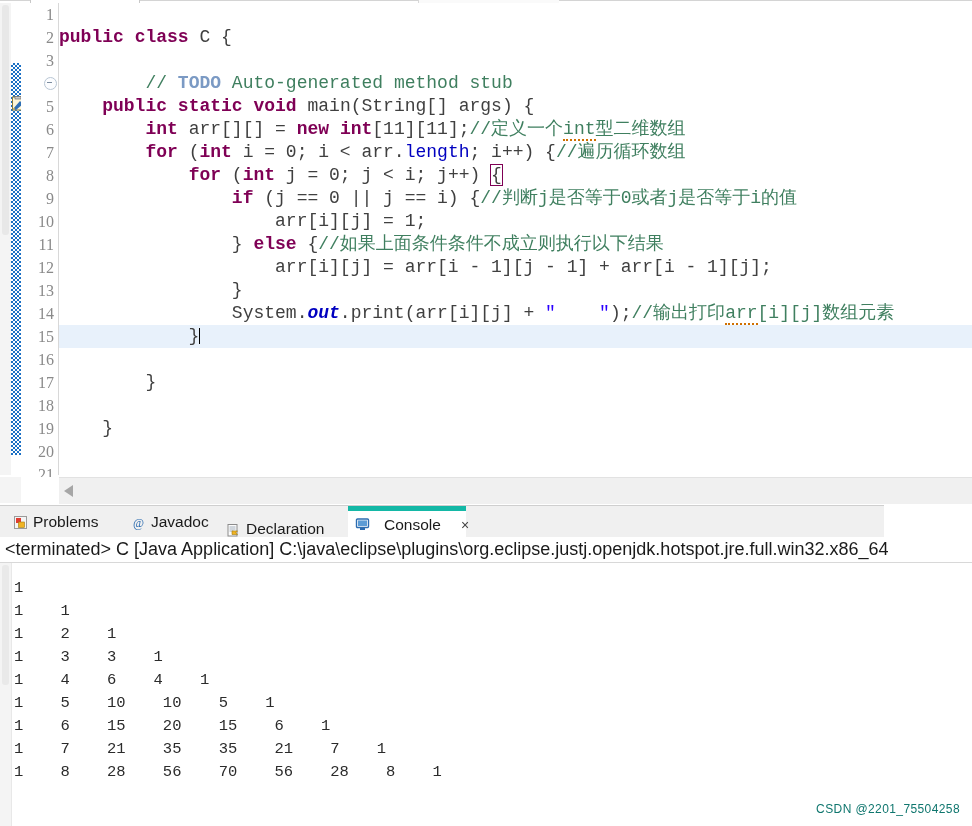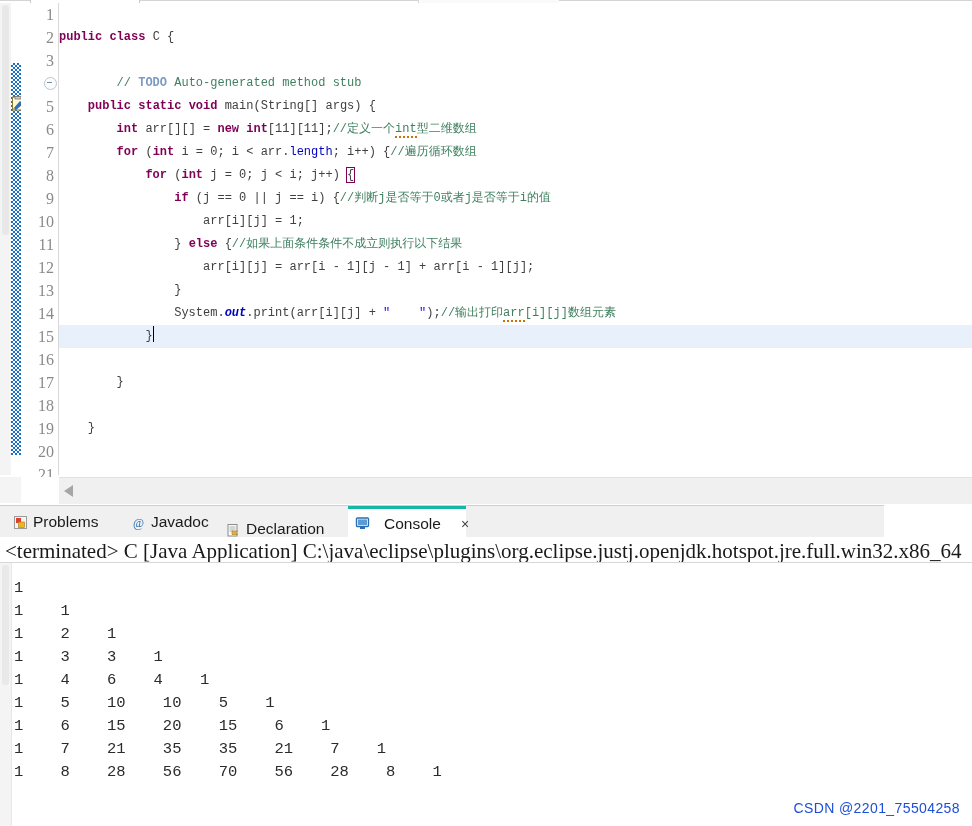--- a/index.html
+++ b/index.html
@@ -36,21 +36,21 @@
   .ruler .ln{position:absolute;right:4px;width:34px;text-align:right;
     font-family:"Liberation Serif",serif;font-size:16px;color:#8a8a8a;line-height:23px;height:23px;}
 
   
   .fold{position:absolute;left:44px;top:77px;width:11px;height:11px;border:1px solid #b9c6d4;border-radius:50%;background:#fcfdff;}
   .fold:after{content:"";position:absolute;left:2px;top:4px;width:5px;height:1px;background:#7c8da0;}
 
   
   .code{position:absolute;left:59px;top:3px;width:913px;height:472px;background:#ffffff;overflow:hidden;}
   .cl{position:relative;height:23px;line-height:23px;white-space:pre;
-      font-family:"Liberation Mono","DejaVu Sans Mono",monospace;font-size:12px;color:#404040;}
+      font-family:"Liberation Mono","DejaVu Sans Mono",monospace;font-size:18px;color:#404040;}
   .cl.hl{background:#e8f1fb;}
   .kw{color:#7f0055;font-weight:bold;}
   .cm{color:#3f7f5f;}
   .todo{color:#7b9ac4;font-weight:bold;}
   .fld{color:#0000c0;}
   .st{color:#2a00ff;}
   .sf{color:#0000c0;font-weight:bold;font-style:italic;}
   .brace-box{outline:1px solid #7f0055;outline-offset:0px;background:#ffffff;}
   .squig{border-bottom:2px dotted #d07000;padding-bottom:0px;}
   .caret{display:inline-block;width:0;border-left:1px solid #000;height:16px;vertical-align:-3px;}
@@ -60,32 +60,32 @@
   .hscroll .arr-l{position:absolute;left:5px;top:7px;width:0;height:0;
      border-top:6px solid transparent;border-bottom:6px solid transparent;border-right:9px solid #a6a6a6;}
   .hs-lowerleft{position:absolute;left:0;top:477px;width:59px;height:26px;background:#ffffff;}
   .hs-lowerleft2{position:absolute;left:0;top:477px;width:21px;height:26px;background:#f4f4f4;}
 
   
   .bottom{position:absolute;left:0;top:505px;width:972px;height:321px;background:#ffffff;}
   .tabrow{position:absolute;left:0;top:0;width:884px;height:32px;background:#f0f0f0;border-top:1px solid #cfcfcf;}
   .tab{position:absolute;top:0;height:32px;display:flex;align-items:center;gap:5px;padding:0 7px;
        font-family:"Liberation Sans",sans-serif;font-size:15.5px;color:#1a1a1a;box-sizing:border-box;}
-  .tab.active{background:#ffffff;border-top:3px solid #14b8a6;gap:14px;}
+  .tab.active{background:#ffffff;border-top:5px solid #14b8a6;gap:14px;}
   .tab .x{font-size:14px;color:#444;margin-left:6px;}
   .launchline{position:absolute;left:0;top:32px;width:972px;height:25px;background:#ffffff;}
-  .launchline span{position:absolute;left:5px;top:2px;font-family:Liberation Serif, serif;font-size:21px;color:#1a1a1a;white-space:nowrap;}
+  .launchline span{position:absolute;left:5px;top:2px;font-family:Liberation Sans, sans-serif;font-size:18px;color:#1a1a1a;white-space:nowrap;}
   .console-body{position:absolute;left:0;top:57px;width:972px;height:264px;background:#ffffff;border-top:1px solid #d8d8d8;}
   .cons-vscroll{position:absolute;left:0;top:0;width:11px;height:264px;background:#f4f4f4;border-right:1px solid #e8e8e8;}
   .cons-vthumb{position:absolute;left:2px;top:2px;width:7px;height:120px;background:#e9e9e9;border-radius:3px;}
   .cons-out{position:absolute;left:11px;top:0;width:961px;height:264px;padding:14px 0 0 3px;box-sizing:border-box;}
   .oline{height:23px;line-height:23px;white-space:pre;
          font-family:"Liberation Mono","DejaVu Sans Mono",monospace;font-size:15.5px;color:#2b2b2b;}
   .watermark{position:absolute;right:12px;bottom:10px;font-family:"Liberation Sans",sans-serif;
-             font-size:14px;color:#1d4ed8;letter-spacing:.4px;}
+             font-size:12px;color:#0f766e;letter-spacing:.4px;}
 
   
   .ic{display:inline-block;position:relative;width:15px;height:15px;vertical-align:-3px;}
 </style>
 </head>
 <body>
 
 <div class="ide">
 
   <div class="editor-wrap">

